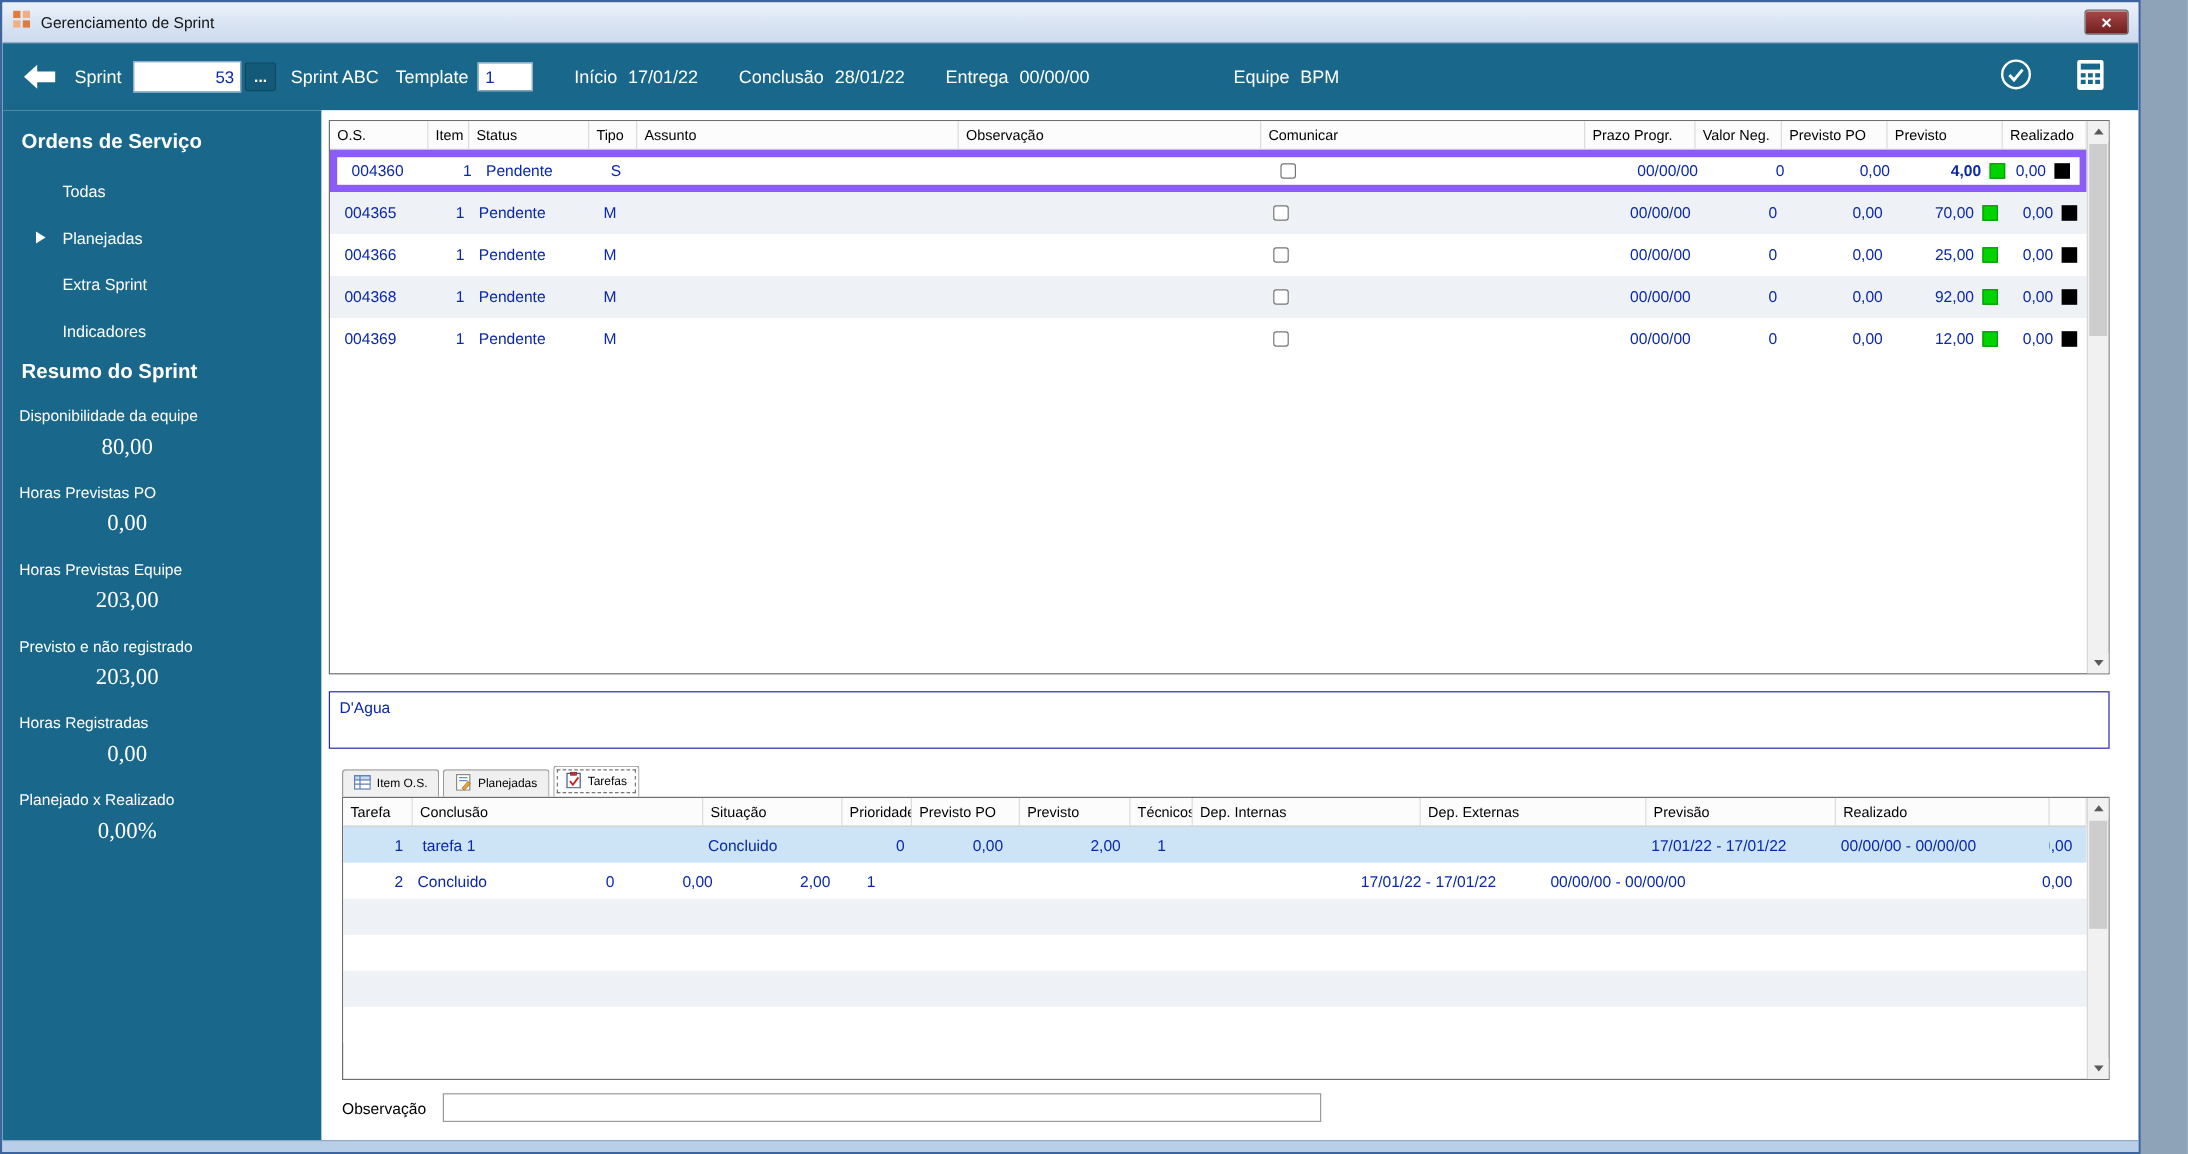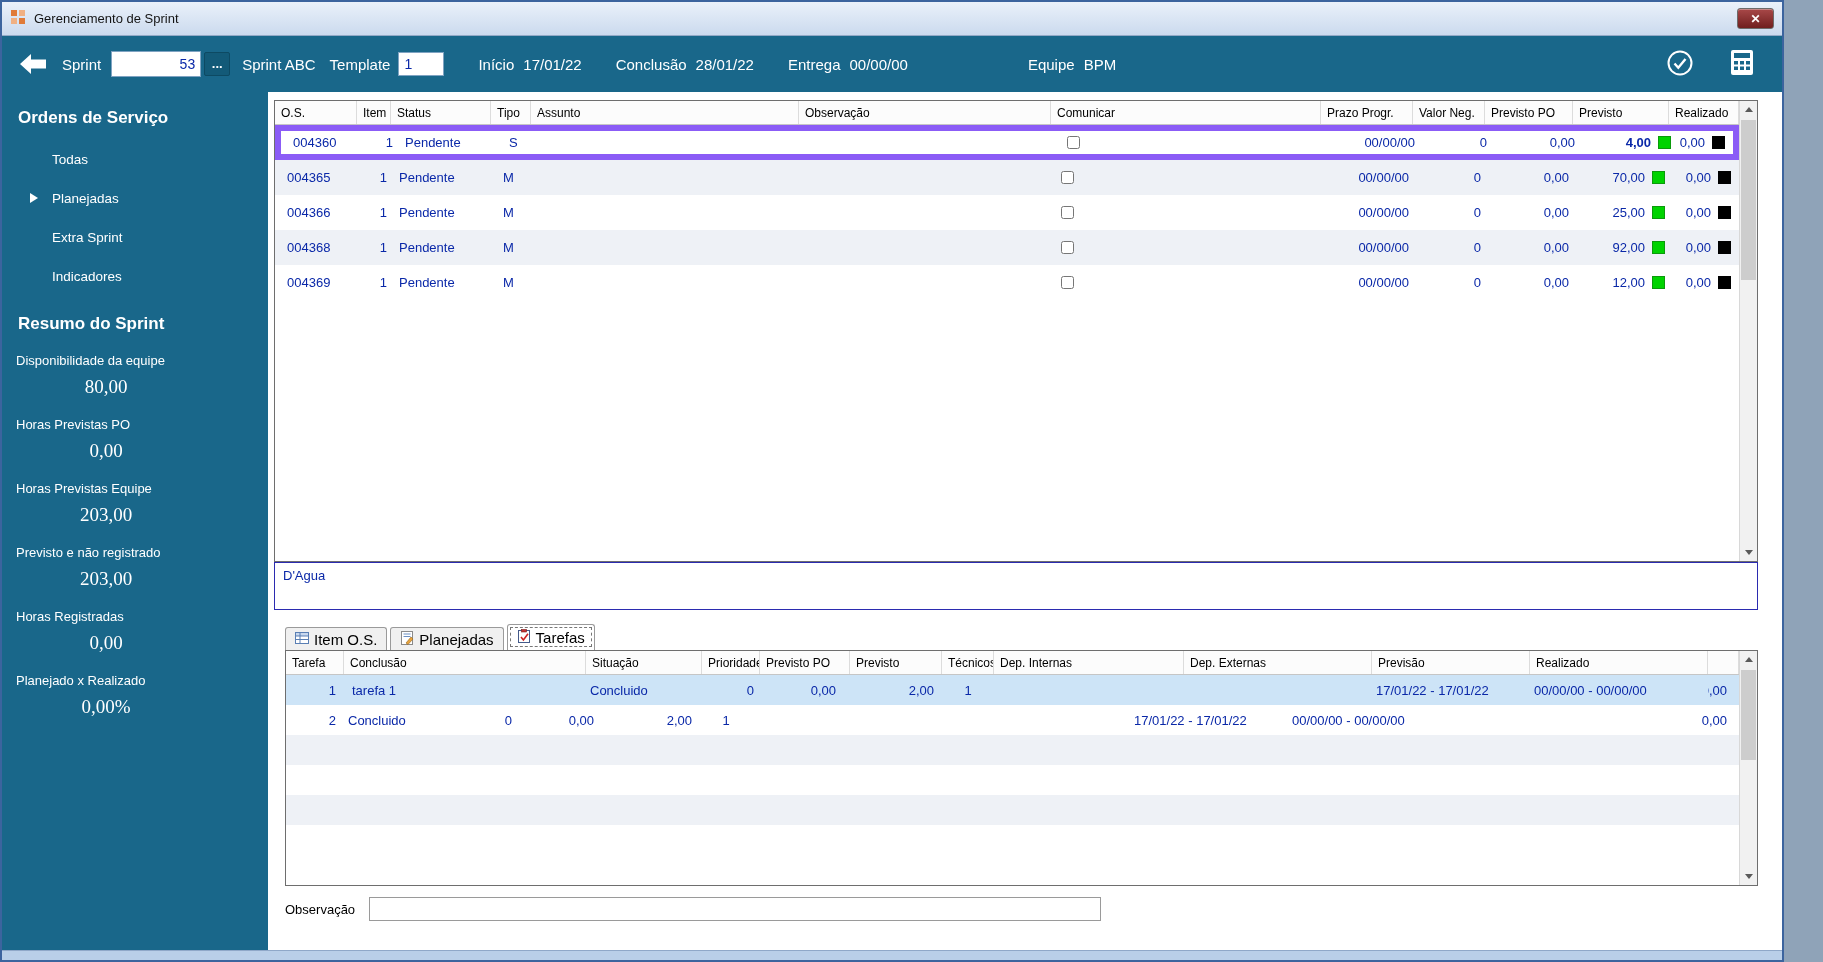--- a/index.html
+++ b/index.html
@@ -24,21 +24,21 @@
   .g-val { margin-left:9px; }
   .equipe-lbl { margin-left:120px; }
   .topbar-icons { margin-left:auto; margin-right:28px; display:flex; align-items:center; gap:36px; }
 
   
   .body { flex:1; display:flex; min-height:0; }
 
   
   .sidebar { width:266px; flex:0 0 266px; background:#19678a; color:#fff; padding-top:12px; }
   .sb-heading { font-size:17px; font-weight:bold; padding-left:16px; margin-top:4px; }
-  .sb-heading.h2 { margin-top:30px; }
+  .sb-heading.h2 { margin-top:16px; }
   .sb-item { position:relative; padding-left:50px; margin-top:24px; font-size:13.5px; cursor:default; }
   .sb-item .tri { position:absolute; left:28px; top:2px; width:0; height:0; border-left:8px solid #fff; border-top:5.5px solid transparent; border-bottom:5.5px solid transparent; }
   .stat { margin-top:19px; }
   .stat-label { font-size:13px; padding-left:14px; }
   .stat-value { font-size:19px; text-align:center; padding-right:58px; margin-top:8px;font-family:Liberation Serif, serif; }
 
   
   .main { flex:1; min-width:0; background:#fff; padding:8px 24px 0 6px; display:flex; flex-direction:column; }
 
   .panel { border:1px solid #6e6e6e; display:flex; background:#fff; }
@@ -70,25 +70,25 @@
 
   
   .vscroll { width:18px; flex:0 0 18px; background:#f1f1f1; border-left:1px solid #d8d8d8; display:flex; flex-direction:column; }
   .sb-btn { height:17px; flex:0 0 17px; background:#f1f1f1; display:flex; align-items:center; justify-content:center; }
   .tri-up { width:0;height:0;border-left:4px solid transparent;border-right:4px solid transparent;border-bottom:5px solid #5a5a5a; }
   .tri-down { width:0;height:0;border-left:4px solid transparent;border-right:4px solid transparent;border-top:5px solid #5a5a5a; }
   .sb-track { flex:1; position:relative; }
   .sb-thumb { position:absolute; left:1px; width:15px; background:#cdcdcd; }
 
   
-  .detail-box { height:48px; flex:0 0 48px; border:1px solid #2b2bb0; color:#0a28a8; font-size:13px; padding:5px 8px; background:#fff; }
+  .detail-box { margin-top:14px; height:48px; flex:0 0 48px; border:1px solid #2b2bb0; color:#0a28a8; font-size:13px; padding:5px 8px; background:#fff; }
 
   
   .tabs { margin:14px 0 0 11px; display:flex; align-items:flex-end; gap:3px; height:26px; flex:0 0 26px; }
-  .tab { display:flex; align-items:center; gap:5px; height:23px; padding:0 9px; border:1px solid #9a9a9a; border-bottom:none; border-radius:3px 3px 0 0; background:#f0f0f0; font-size:15px; color:#000; cursor:default; }
+  .tab { display:flex; align-items:center; gap:5px; height:23px; padding:0 9px; border:1px solid #9a9a9a; border-bottom:none; border-radius:3px 3px 0 0; background:#f0f0f0; font-size:10px; color:#000; cursor:default; }
   .tab.sel { height:26px; background:#fff; outline:1px dashed #777; outline-offset:-4px; }
 
   
   .task-panel { margin-left:11px; height:236px; flex:0 0 236px; }
   .task-row { display:flex; height:30px; align-items:stretch; font-size:13px; color:#0a28a8; background:#fff; }
   .task-row.selrow { background:#cde4f7; }
   .task-row.alt { background:#eef1f6; }
   .t1{width:58px;justify-content:flex-end;padding-right:8px;}
   .t2{width:242px;padding-left:8px;} .t3{width:116px;}
   .t4{width:58px;justify-content:flex-end;padding-right:6px;}

